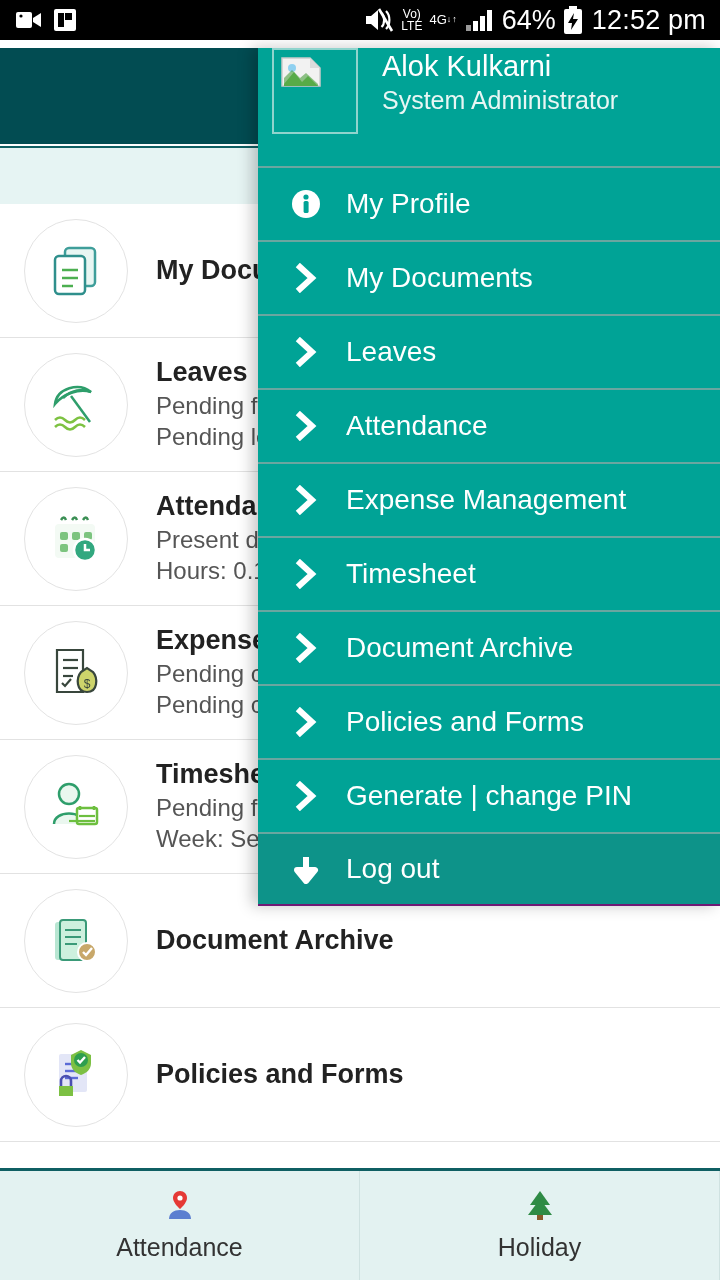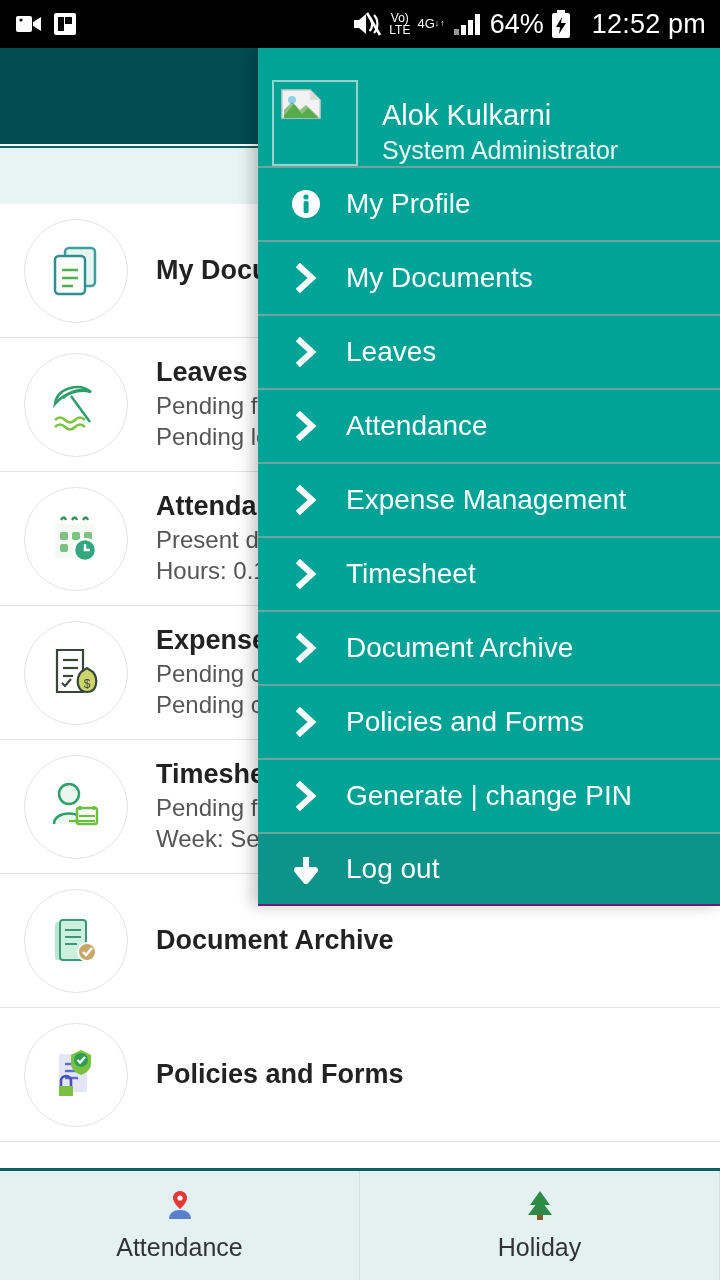--- a/index.html
+++ b/index.html
@@ -6,29 +6,29 @@
   html, body {
     width:720px; height:1280px;
     background:#ffffff;
     font-family:"Liberation Sans", sans-serif;
     overflow:hidden;
   }
   #app { position:relative; width:720px; height:1280px; overflow:hidden; }
 
   
   .statusbar{
-    position:absolute; top:0; left:0; width:720px; height:48px;
+    position:absolute; top:0; left:0; width:720px; height:40px;
     background:#000000; color:#ffffff;
     display:flex; align-items:center; justify-content:space-between;
     padding:0 14px 0 16px;
   }
   .sb-left{ display:flex; align-items:center; gap:12px; }
   .sb-right{ display:flex; align-items:center; gap:7px; }
   .sb-icon{ display:flex; align-items:center; }
-  .sb-clock{ font-size:27px; letter-spacing:.2px; margin-left:14px; }
+  .sb-clock{ font-size:27px; letter-spacing:.2px; margin-left:2px; }
   .sb-batt-pct{ font-size:27px; }
   .sb-volte{ display:flex; flex-direction:column; align-items:center; line-height:1; font-size:12px; }
   .sb-4g{ display:flex; flex-direction:row; align-items:center; line-height:1.05; font-size:13px; }
   .sb-4g .tiny{ font-size:9px; letter-spacing:1px; }
 
   
   .appbar{
     position:absolute; top:48px; left:0; width:720px; height:96px;
     background:#024c52;
     display:flex; align-items:center; justify-content:center;
@@ -87,21 +87,21 @@
     position:absolute; top:48px; left:0; width:720px; bottom:0;
     background:rgba(255,255,255,0.0);
     pointer-events:none;
   }
   .drawer{
     position:absolute; top:48px; left:258px; width:462px;
     background:#00a396;
     box-shadow:-6px 0 14px rgba(0,0,0,0.22);
   }
   .drawer-head{
-    height:118px; display:flex; align-items:flex-end; padding:0 16px 0 14px;
+    height:118px; display:flex; align-items:flex-start; padding:0 16px 0 14px;
   }
   .avatar-box{
     width:86px; height:86px; min-width:86px;
     border:2px solid #8fd4cd; background:#00a396;
     display:flex; align-items:flex-start; justify-content:flex-start;
     padding:6px;
   }
   .head-text{ margin-left:24px; }
   .head-name{ font-size:29px; color:#ffffff; line-height:1.25; }
   .head-role{ font-size:25px; color:#e8f6f4; line-height:1.3; }

